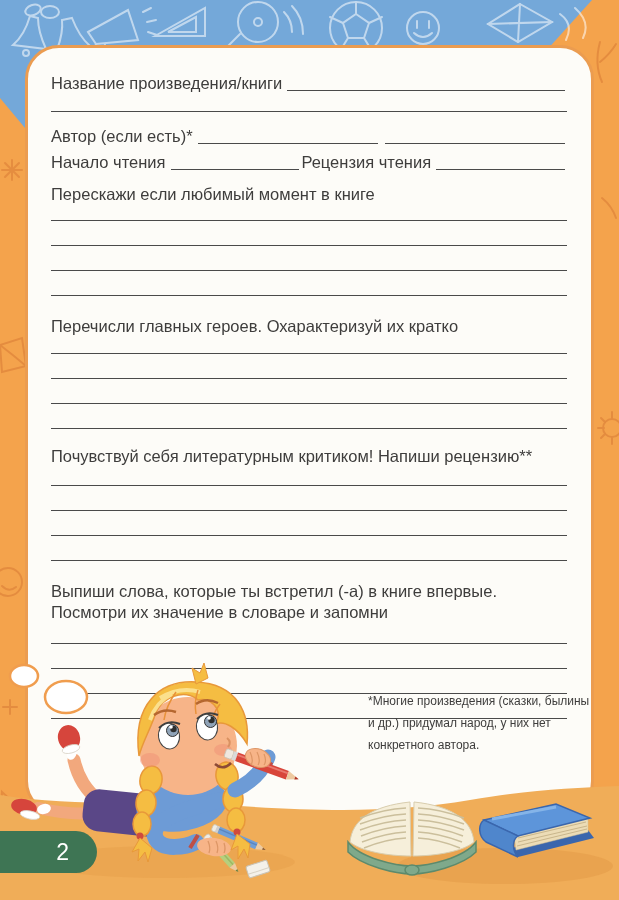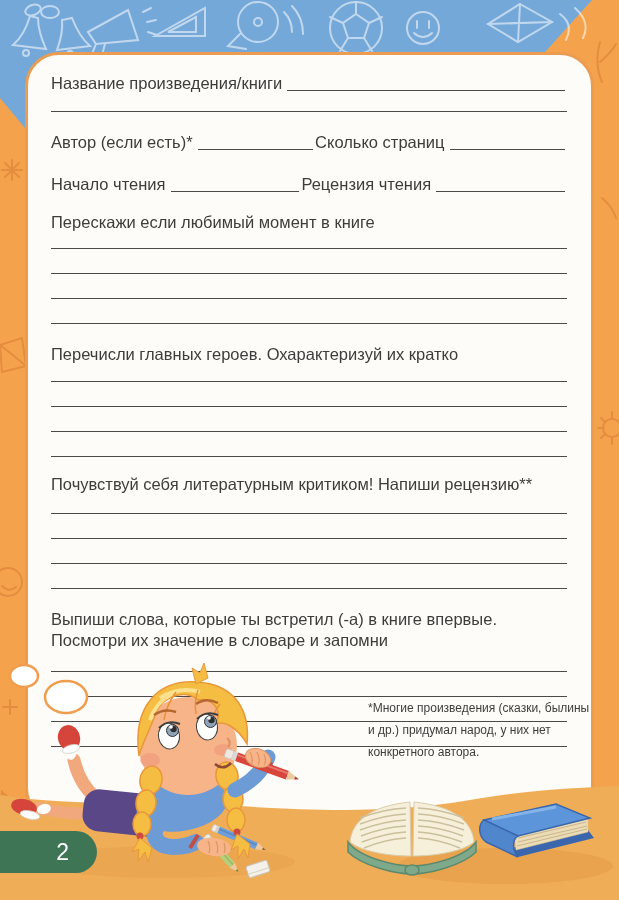--- a/index.html
+++ b/index.html
@@ -4,33 +4,33 @@
 <style>
   html,body{margin:0;padding:0;}
   body{
     width:619px;height:900px;position:relative;overflow:hidden;
     font-family:"Liberation Sans", sans-serif;
     background:#f4a34c;
   }
   .layer{position:absolute;left:0;top:0;}
   
   .card{
-    position:absolute;left:25px;top:52px;width:569px;height:770px;
+    position:absolute;left:25px;top:45px;width:569px;height:770px;
     box-sizing:border-box;background:#fdfcf8;
     border:3px solid #eb9c50;border-radius:34px;
-    padding:15px 24px 0 23px;z-index:2;
+    padding:22px 24px 0 23px;z-index:2;
     color:#3e3d3c;font-size:16.5px;
   }
   .frow{display:flex;align-items:flex-end;height:24px;}
   .lbl{white-space:nowrap;line-height:22px;}
   .wline{flex:1;border-bottom:1.6px solid #4a4a4a;margin:0 2px 3px 5px;}
   .rule{height:0;border-top:1.6px solid #4a4a4a;}
   .rules .rule + .rule{margin-top:24px;}
   .prompt{line-height:21px;}
-  .mt2{margin-top:18px}.mt7{margin-top:17px}.mt11{margin-top:17px}.mt12{margin-top:20px}
+  .mt2{margin-top:2px}.mt7{margin-top:11px}.mt11{margin-top:17px}.mt12{margin-top:20px}
   .mt15{margin-top:15px}.mt16{margin-top:16px}.mt17{margin-top:17px}.mt18{margin-top:18px}
   .footnote{
     position:absolute;left:340px;top:642px;width:224px;
     font-size:12px;line-height:22px;color:#3e3d3c;
   }
   .footnote p{margin:0;}
   
   .page-tab{
     position:absolute;left:0;top:831px;width:97px;height:42px;
     background:#3e7554;border-radius:0 21px 21px 0;z-index:6;
@@ -111,21 +111,20 @@
 <div class="card">
   <div class="frow">
     <span class="lbl">Название произведения/книги</span>
     <span class="wline"></span>
   </div>
   <div class="rule mt17"></div>
 
   <div class="frow mt7">
     <span class="lbl">Автор (если есть)*</span>
     <span class="wline"></span>
-    <span class="lbl">Сколько страниц</span>
     <span class="wline"></span>
   </div>
 
   <div class="frow mt2">
     <span class="lbl">Начало чтения</span>
     <span class="wline"></span>
     <span class="lbl">Рецензия чтения</span>
     <span class="wline"></span>
   </div>
 

